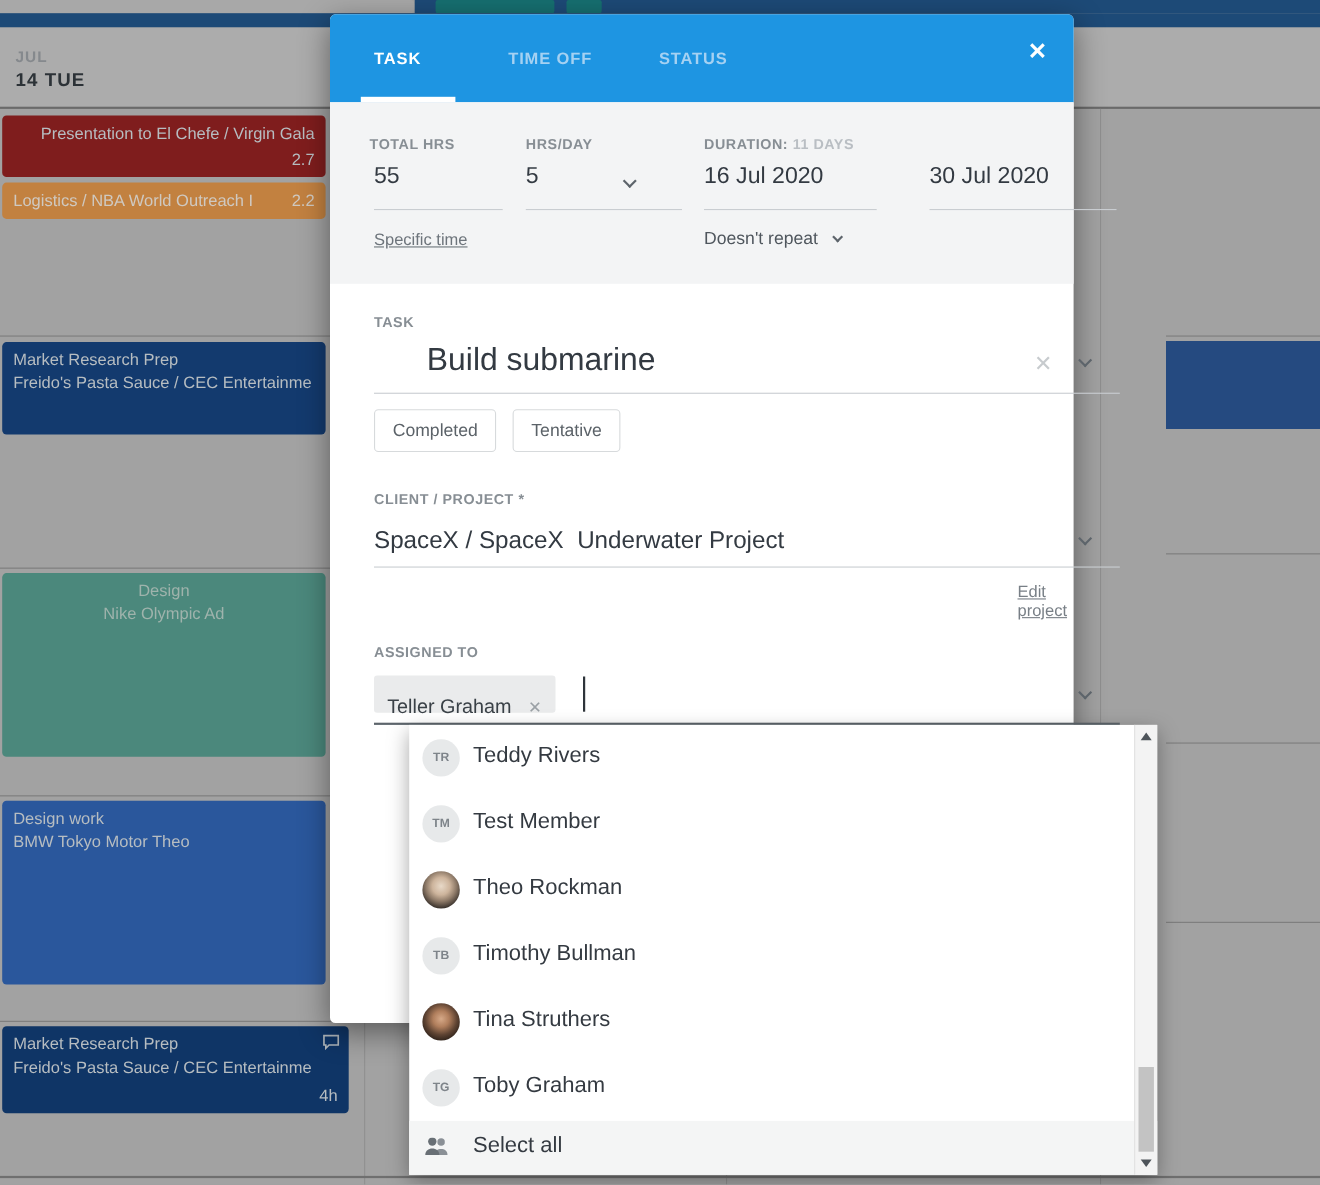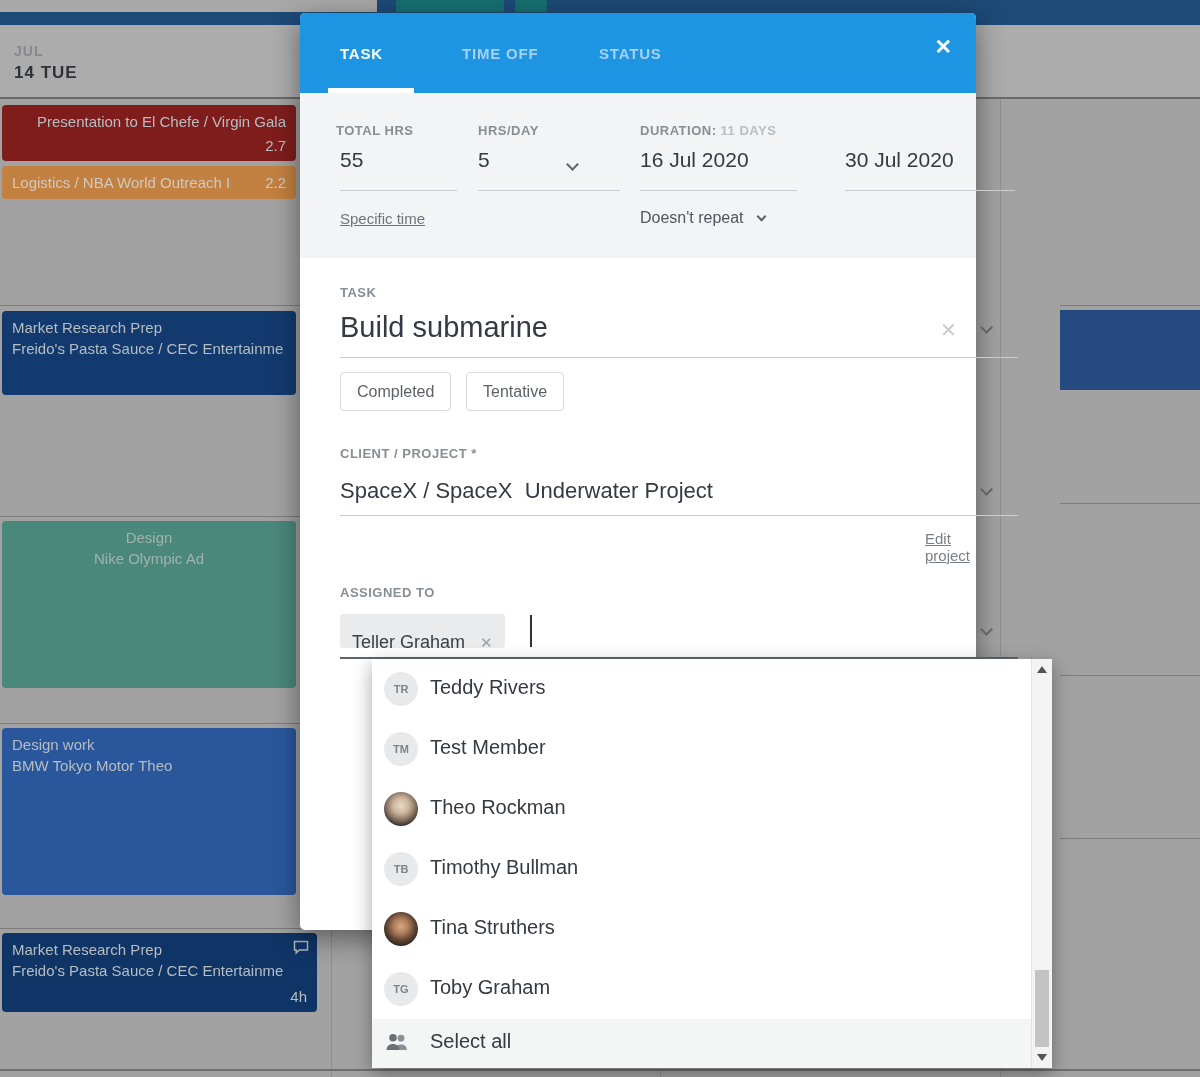--- a/index.html
+++ b/index.html
@@ -30,21 +30,21 @@
   .section-hrs { position:absolute; left:0; top:80px; width:100%; height:165px; background:#f3f4f5; }
   .flabel { position:absolute; font-size:13px; font-weight:600; letter-spacing:.5px; color:#878e94; }
   .flabel .dim { color:#b9bec3; }
   .bigval { position:absolute; font-size:21px; color:#333a42; }
   .u-line { position:absolute; height:1px; background:#c9cdd1; }
   .link { position:absolute; font-size:15px; color:#6d747b; text-decoration:underline; cursor:pointer; }
   .repeat { position:absolute; font-size:16px; color:#4f565d; cursor:pointer; }
 
   .chev { display:inline-block; width:9px; height:9px; border-right:2px solid #5d646b; border-bottom:2px solid #5d646b; transform:rotate(45deg); }
 
-  .task-value { position:absolute; font-size:29px; color:#333a42; }
+  .task-value { position:absolute; font-size:29px; color:#333a42;margin-left:48px; }
   .clear-x { position:absolute; font-size:20px; color:#c7cbce; cursor:pointer; }
   .status-btn { position:absolute; height:39px; border:1px solid #d7dadc; border-radius:4px; background:#fff; font-size:16px; color:#5b6268; text-align:center; line-height:37px; cursor:pointer; padding:0 16px; }
   .client-value { position:absolute; font-size:22px; color:#333a42; white-space:pre; }
 
   .tag { position:absolute; height:34px; background:#eaebec; border-radius:3px; font-size:18px; color:#3a4147; line-height:34px; padding:11px 12px; }
   .tag .rm { color:#9aa0a5; font-size:15px; margin-left:10px; cursor:pointer; }
   .caret { position:absolute; width:2px; height:32px; background:#2e343a; }
   .dark-line { position:absolute; height:2px; background:#5d656c; }
 
   

